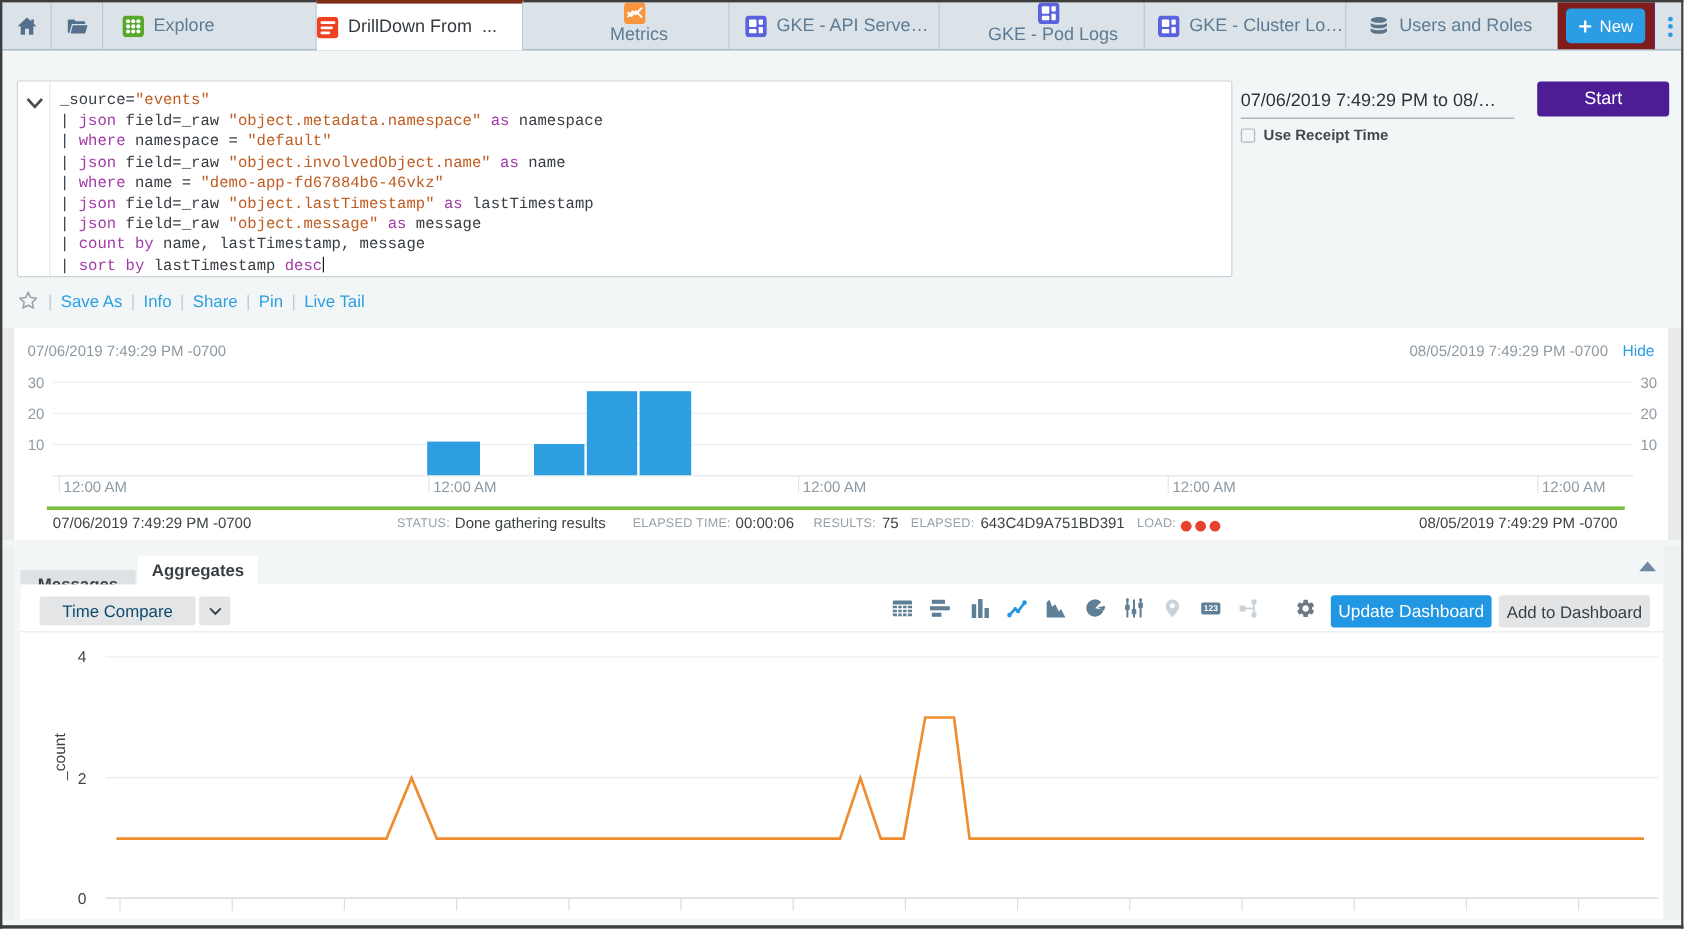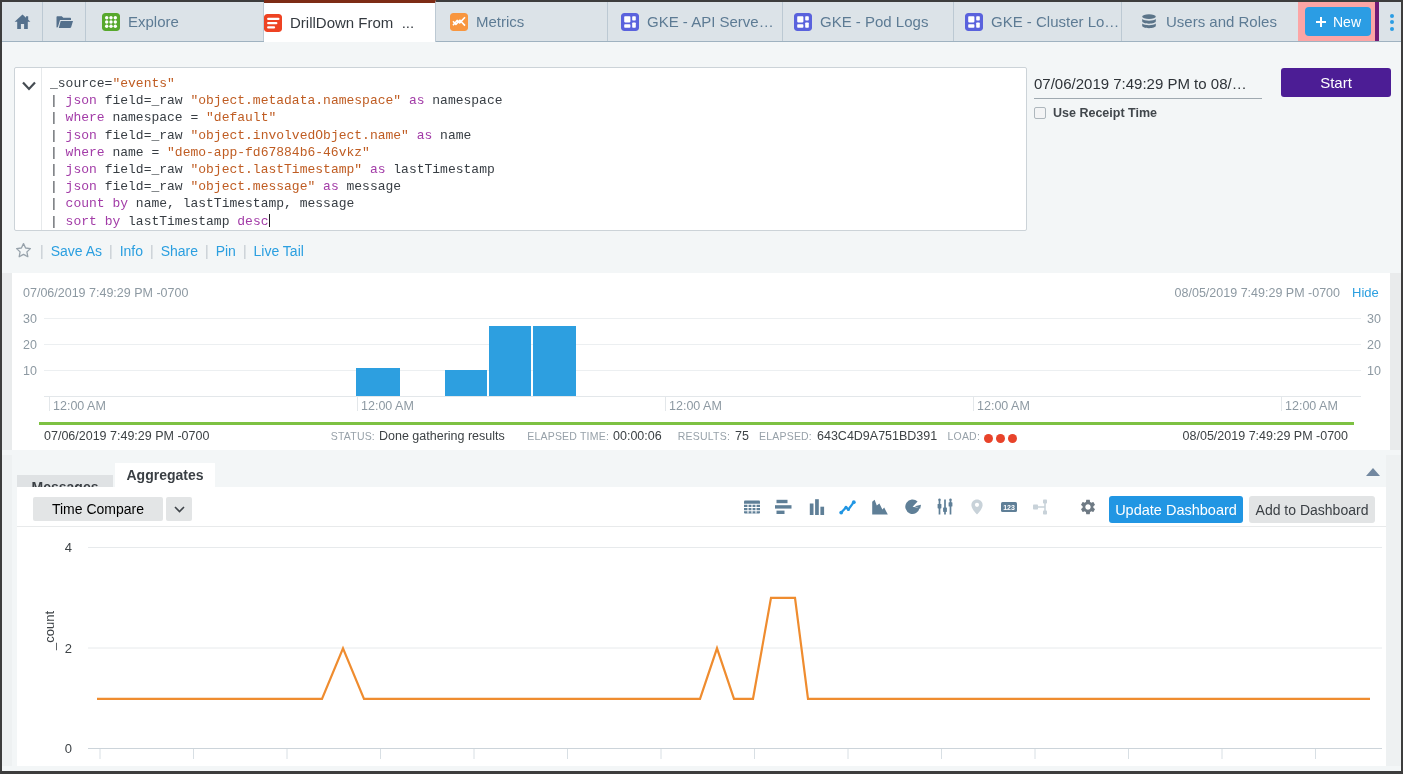--- a/index.html
+++ b/index.html
@@ -12,21 +12,21 @@
 #frame-right { left:1401px; top:0; width:2px; height:774px; background:#3d3d3d; z-index:50; }
 #frame-bottom { left:0; top:771px; width:1403px; height:3px; background:#3d3d3d; z-index:50; }
 
 
 #tabbar { left:2px; top:2px; width:1399px; height:40px; background:#dce3e8; border-bottom:1px solid #9fb2c0; }
 .tab { position:absolute; top:0; height:39px; display:flex; align-items:center; border-right:1px solid #bcc9d3; }
 .tab .lbl { font-size:15px; color:#5d7b94; margin-left:8px; white-space:nowrap; }
 .ticon { width:18px; height:18px; border-radius:3px; flex:0 0 auto; }
 #tab-active { background:#ffffff; border-right:1px solid #bcc9d3; z-index:60; top:-2px; height:42px; border-top:3px solid #7d2c15; }
 #tab-active .lbl { color:#343a40; }
-#tab-right { position:absolute; left:1296px; top:0; width:81px; height:39px; background:#fca5a5; border-right:4px solid #701a75; }
+#tab-right { position:absolute; left:1296px; top:0; width:81px; height:39px; background:#7f1d1d; border-right:1px solid #701a75; }
 #btn-new { position:absolute; left:7px; top:5px; width:66px; height:29px; background:#2b9de4; border-radius:4px; color:#fff; font-size:14px; display:flex; align-items:center; justify-content:center; }
 .vdots { position:absolute; left:92px; top:9px; width:4px; height:24px; }
 .vdots i { display:block; width:4px; height:4px; border-radius:50%; background:#2b9de4; margin:2.5px 0; }
 
 
 #querybox { left:14px; top:67px; width:1013px; height:164px; background:#fff; border:1px solid #ccd3d8; border-radius:2px; }
 #qgutter { left:0; top:0; width:27px; height:162px; border-right:1px solid #e6e9eb; }
 #qtext { position:absolute; left:35px; top:7px; font-family:"Liberation Mono", monospace; font-size:13px; line-height:17.2px; color:#383e44; white-space:pre; }
 .kw { color:#a23ba7; }
 .str { color:#bf5c22; }
@@ -58,21 +58,21 @@
 .ldot { display:inline-block; width:9px; height:9px; border-radius:50%; background:#e8432a; margin-left:3px; vertical-align:-1px; }
 
 
 #tab-msg { left:17px; top:463px; width:96px; height:24px; background:#dfe2e4; font-size:14px; font-weight:bold; color:#3a3f44; display:flex; align-items:center; justify-content:center;margin-top:12px; }
 #tab-agg { left:115px; top:463px; width:100px; height:24px; background:#fff; font-size:14px; font-weight:bold; color:#3a3f44; display:flex; align-items:center; justify-content:center; }
 #collapse { left:1366px; top:468px; width:0; height:0; border-left:7px solid transparent; border-right:7px solid transparent; border-bottom:8px solid #7288a0; }
 
 
 #agg { left:17px; top:487px; width:1369px; height:279px; background:#fff; }
 #toolbar { position:absolute; left:0; top:0; width:1369px; height:40px; border-bottom:1px solid #e8eaeb; }
-#btn-tc { position:absolute; left:16px; top:10px; width:130px; height:24px; background:#e3e5e6; border-radius:2px; font-size:14px; color:#000000; display:flex; align-items:center; justify-content:center; }
+#btn-tc { position:absolute; left:16px; top:10px; width:130px; height:24px; background:#e3e5e6; border-radius:2px; font-size:14px; color:#0c4a6e; display:flex; align-items:center; justify-content:center; }
 #btn-tcv { position:absolute; left:149px; top:10px; width:26px; height:24px; background:#e3e5e6; border-radius:2px; display:flex; align-items:center; justify-content:center; }
 .icn { position:absolute; top:11px; width:18px; height:18px; }
 #btn-upd { position:absolute; left:1092px; top:9px; width:134px; height:27px; background:#2196e3; border-radius:3px; color:#fff; font-size:14.5px; display:flex; align-items:center; justify-content:center; }
 #btn-add { position:absolute; left:1232px; top:9px; width:126px; height:27px; background:#e2e4e5; border-radius:3px; color:#3a3f44; font-size:14px; display:flex; align-items:center; justify-content:center; }
 #ycount { left:42px; top:650px; font-size:13px; color:#3e4347; transform:rotate(-90deg); transform-origin:left top; }
 .aylab { position:absolute; font-size:13px; color:#3e4347; width:14px; text-align:right; }
 </style>
 </head>
 <body>
 <div class="abs" id="frame-top"></div>
@@ -112,21 +112,21 @@
     <svg class="ticon" viewBox="0 0 18 18">
         <rect width="18" height="18" rx="3" fill="#ee4323"></rect>
         <g fill="#fff">
           <rect x="3.1" y="3.8" width="12.4" height="2.3" rx="1.1"></rect>
           <rect x="3.1" y="8" width="10.3" height="2.3" rx="1.1"></rect>
           <rect x="3.1" y="12.2" width="8" height="2.3" rx="1.1"></rect>
         </g>
       </svg>
     <span class="lbl">DrillDown From&nbsp; ...</span>
   </div>
-  <div class="tab" style="left:434px; width:172px; padding-left:14px;">
+  <div class="tab" style="left:434px; width:172px; padding-left:14px;flex-direction:column;">
     <svg class="ticon" viewBox="0 0 18 18">
         <rect width="18" height="18" rx="3" fill="#f8963f"></rect>
         <g fill="none" stroke="#fff" stroke-width="1.6" stroke-linejoin="round">
           <path d="M3 12.2 L7.1 7.4 L9.7 9.9 L15 4.3"></path>
           <path d="M3 8.2 L5.9 11.4 L9.9 7.2 L15 12.6"></path>
         </g>
       </svg>
     <span class="lbl">Metrics</span>
   </div>
   <div class="tab" style="left:606px; width:175px; padding-left:13px;">
@@ -134,21 +134,21 @@
         <rect width="18" height="18" rx="3" fill="#5a62dd"></rect>
         <g fill="#fff">
           <rect x="3.2" y="3.2" width="6.2" height="6.2" rx="0.8"></rect>
           <rect x="11.2" y="3.2" width="3.6" height="4.4" rx="0.8"></rect>
           <rect x="3.2" y="11.2" width="6.2" height="3.6" rx="0.8"></rect>
           <rect x="11.2" y="9.4" width="3.6" height="5.4" rx="0.8"></rect>
         </g>
       </svg>
     <span class="lbl">GKE - API Serve…</span>
   </div>
-  <div class="tab" style="left:781px; width:171px; padding-left:11px;">
+  <div class="tab" style="left:781px; width:171px; padding-left:11px;flex-direction:column;">
     <svg class="ticon" viewBox="0 0 18 18">
         <rect width="18" height="18" rx="3" fill="#5a62dd"></rect>
         <g fill="#fff">
           <rect x="3.2" y="3.2" width="6.2" height="6.2" rx="0.8"></rect>
           <rect x="11.2" y="3.2" width="3.6" height="4.4" rx="0.8"></rect>
           <rect x="3.2" y="11.2" width="6.2" height="3.6" rx="0.8"></rect>
           <rect x="11.2" y="9.4" width="3.6" height="5.4" rx="0.8"></rect>
         </g>
       </svg>
     <span class="lbl">GKE - Pod Logs</span>

